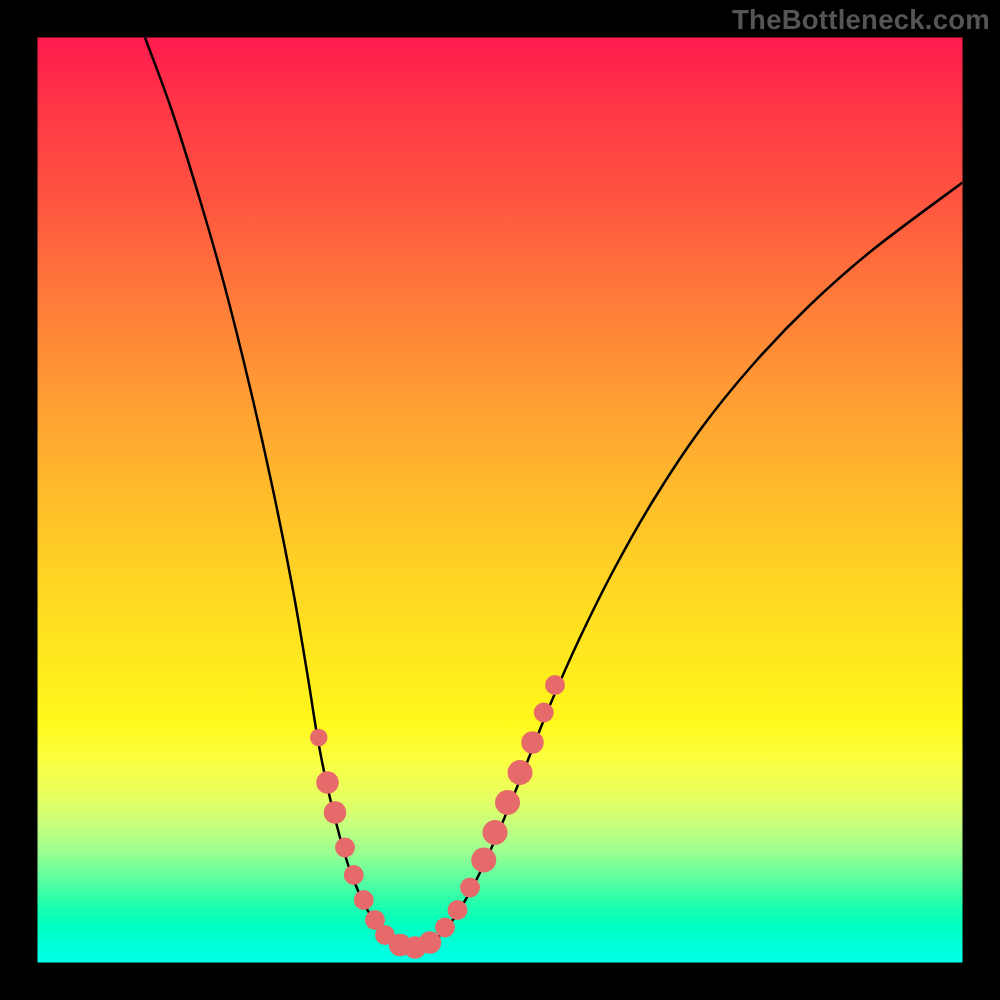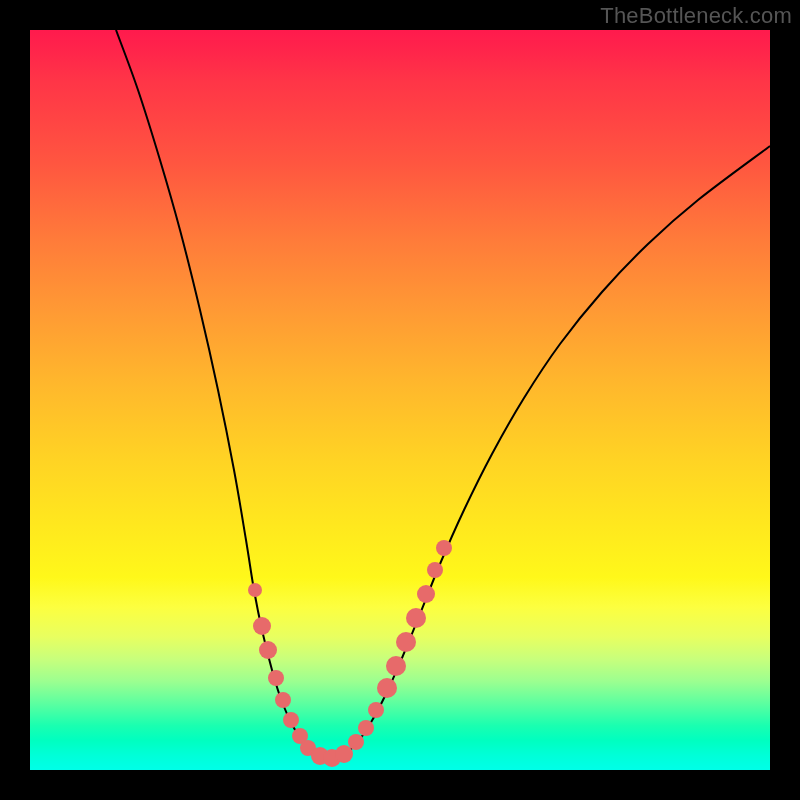--- a/index.html
+++ b/index.html
@@ -45,21 +45,21 @@
       #00ffd8 98%,
       #00ffe8 100%
     );
   }
   .watermark {
     position: absolute;
     top: 3px;
     right: 8px;
     color: #555;
     font-size: 22px;
-    font-weight: 400;
+    font-weight: 700;
     letter-spacing: 0.2px;
     z-index: 10;
   }
   svg.curves {
     position: absolute;
     left: 0;
     top: 0;
     width: 740px;
     height: 740px;
   }

